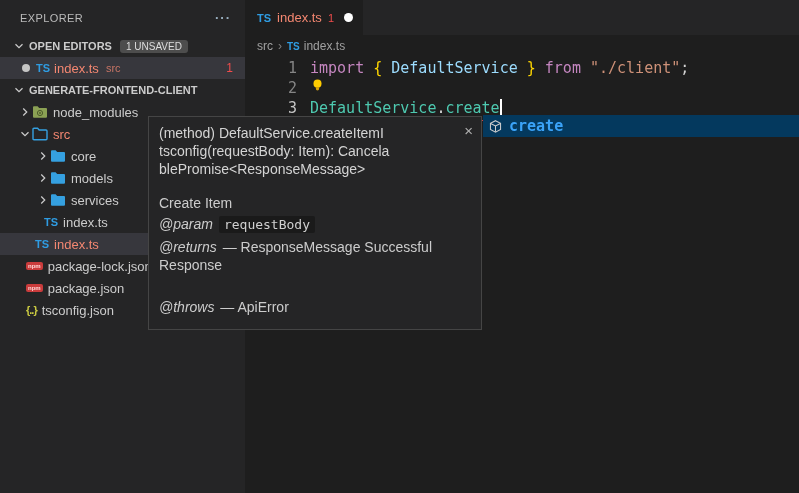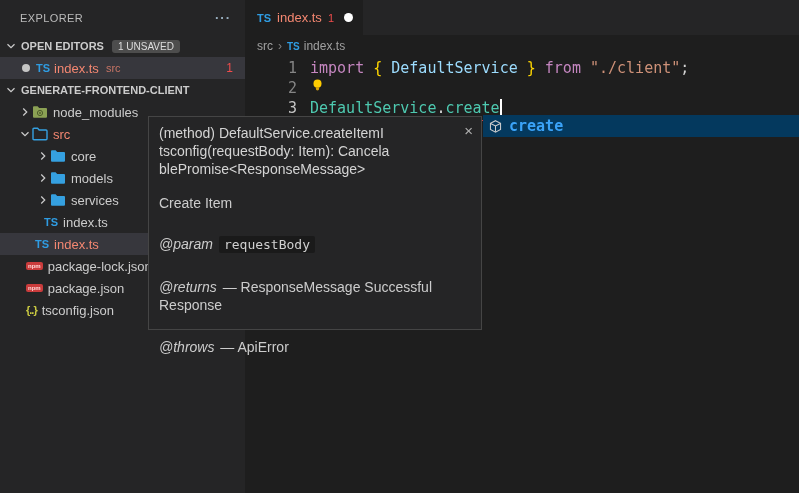--- a/index.html
+++ b/index.html
@@ -5,21 +5,21 @@
   * { margin:0; padding:0; box-sizing:border-box; }
   html,body { width:799px; height:493px; overflow:hidden; background:#1e1e1e;
               font-family:"Liberation Sans", sans-serif; color:#cccccc; }
   .app { position:relative; width:799px; height:428px; }
 
   
   .sidebar { position:absolute; left:0; top:0; width:245px; height:493px; background:#252526; z-index:1; }
   .sb-title { display:flex; align-items:center; justify-content:space-between; height:35px; padding:0 14px 0 20px; }
   .sb-title-text { font-size:11px; color:#bbbbbb; letter-spacing:0.4px; }
   .sb-more { color:#9ab0c0; font-size:13px; font-weight:bold; letter-spacing:1px; cursor:pointer; }
-  .sb-section { display:flex; align-items:center; height:22px; padding-left:4px; font-size:11px; font-weight:bold; color:#cccccc;text-align:right; }
+  .sb-section { display:flex; align-items:center; height:22px; padding-left:12px; font-size:11px; font-weight:bold; color:#cccccc;text-align:right; }
   .sb-section .label { margin-left:2px; }
   .badge-unsaved { margin-left:8px; background:#4d4d4d; color:#dddddd; font-size:10px; font-weight:normal;
                    border-radius:3px; padding:1px 6px; }
   .oe-item { display:flex; align-items:center; height:22px; background:#37373d; padding-left:22px; font-size:13px; }
   .oe-dot { width:8px; height:8px; border-radius:50%; background:#c5c5c5; margin-right:6px; flex:none; }
   .oe-name { color:#f48771; margin-left:4px; }
   .oe-desc { color:#f48771; opacity:0.75; font-size:11px; margin-left:7px; }
   .oe-badge { margin-left:auto; margin-right:12px; color:#f14c4c; font-size:12px; }
   .tree-row { display:flex; align-items:center; height:22px; font-size:13px; cursor:pointer; }
   .tree-row.selected { background:#37373d; }
@@ -62,21 +62,21 @@
   .suggest-row .icn { margin:0 6px 0 5px; }
   .sg-match { color:#3ba3f8; font-weight:bold; }
   .sg-rest { color:#f0f0f0; }
 
   
   .docs { position:absolute; left:148px; top:116px; width:334px; height:214px; background:#252526;
           border:1px solid #454545; z-index:2; padding:7px 10px 0 10px; }
   .docs-close { position:absolute; right:8px; top:5px; color:#b0b0b0; font-size:15px; cursor:pointer; }
   .sig-line { font-family:Liberation Sans, sans-serif; font-size:14px; color:#d4d4d4; line-height:18px; white-space:pre; }
   .docs-summary { font-size:14px; color:#cccccc; margin-top:17px; }
-  .docs-tag { font-size:14px; color:#cccccc; margin-top:24px; line-height:18px; width:306px; }
+  .docs-tag { font-size:14px; color:#cccccc; margin-top:4px; line-height:18px; width:306px; }
   .tag-label { font-style:italic; }
   .code-chip { font-family:"DejaVu Sans Mono", monospace; font-size:13px; color:#d0d0d0;
                background:#1a1a1a; padding:1px 5px; margin-left:6px; border-radius:2px; }
   .docs-tag .dash-text { margin-left:2px; }
 </style>
 </head>
 <body>
 
 <div class="app">
 

